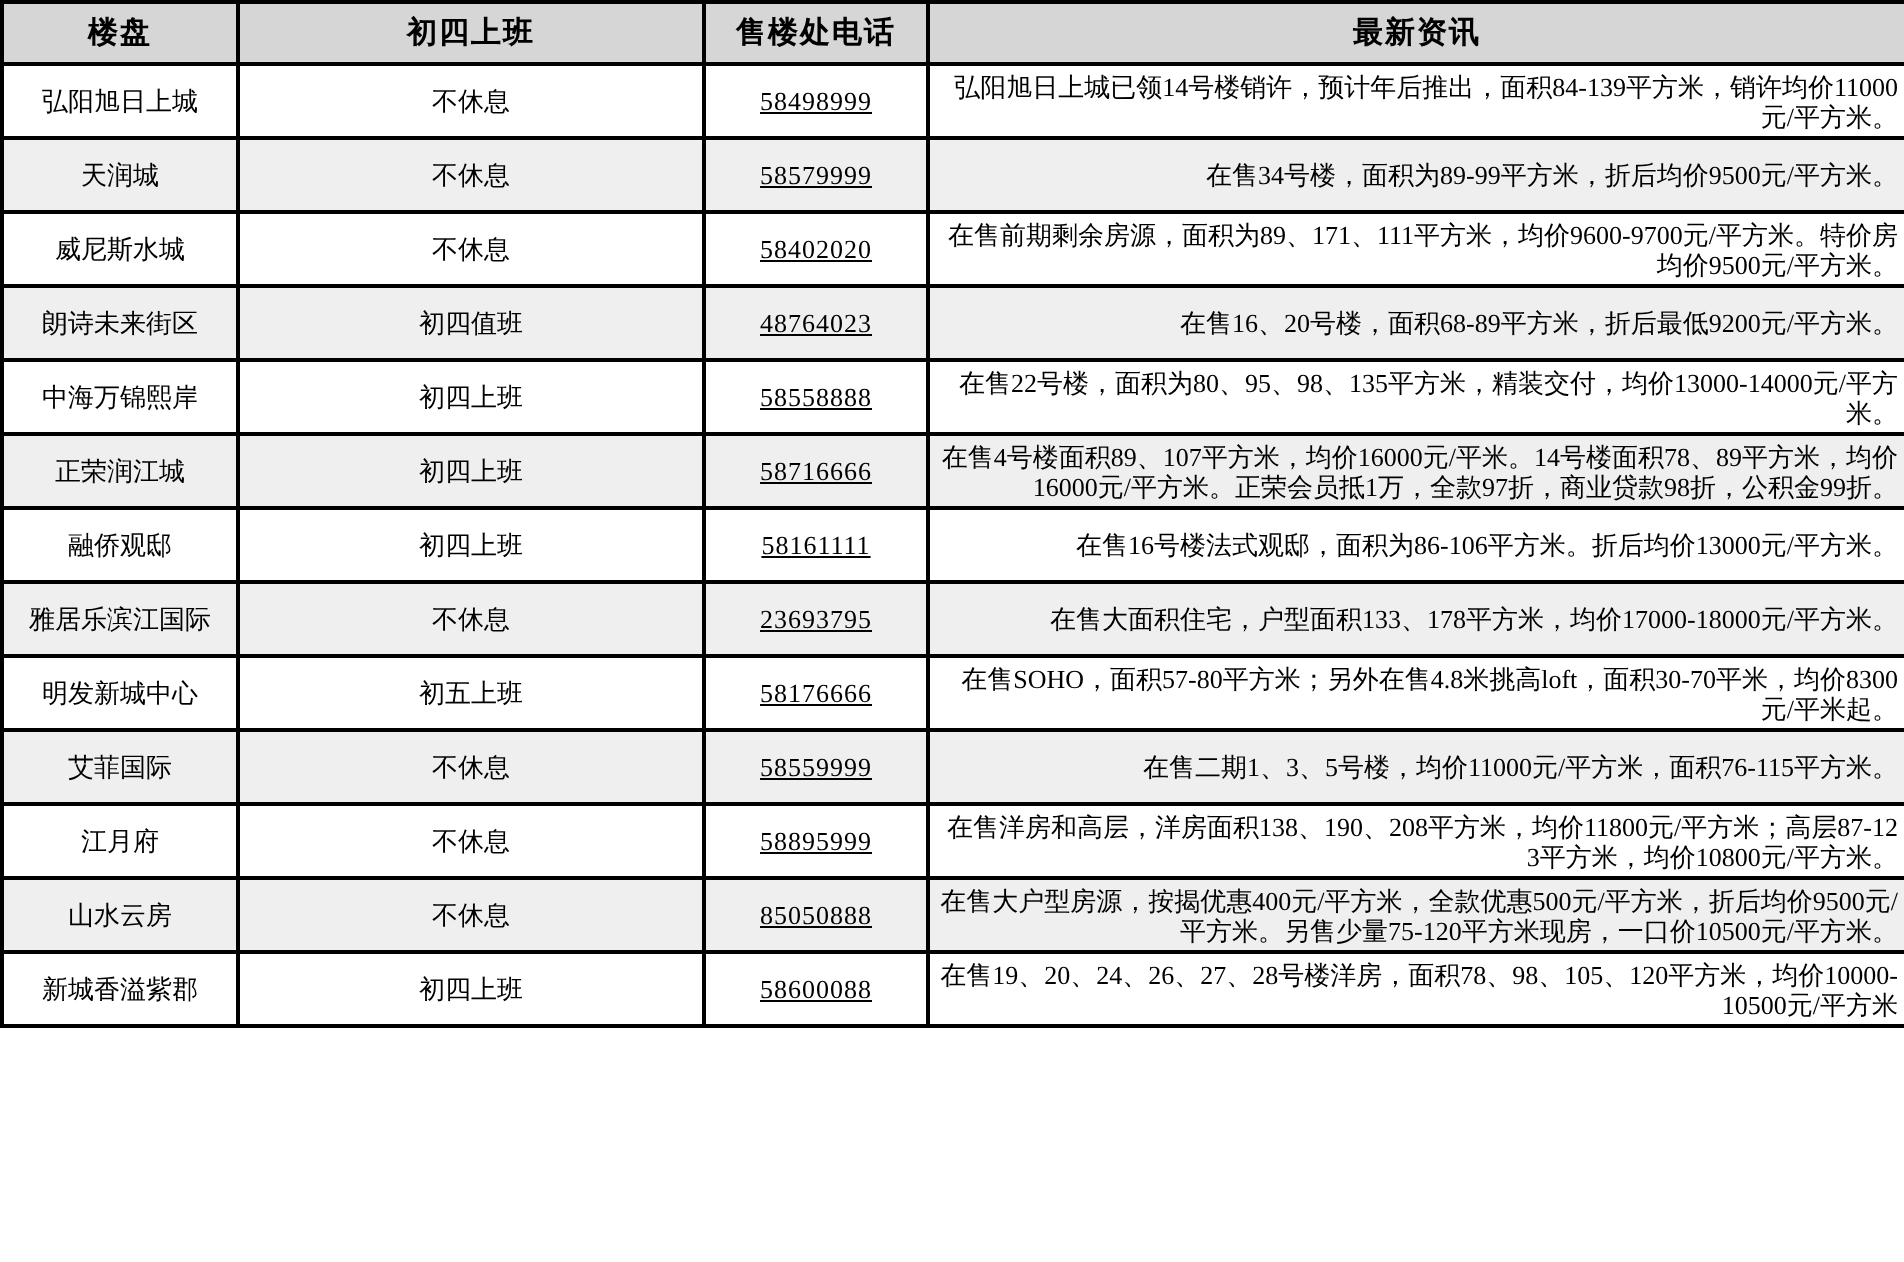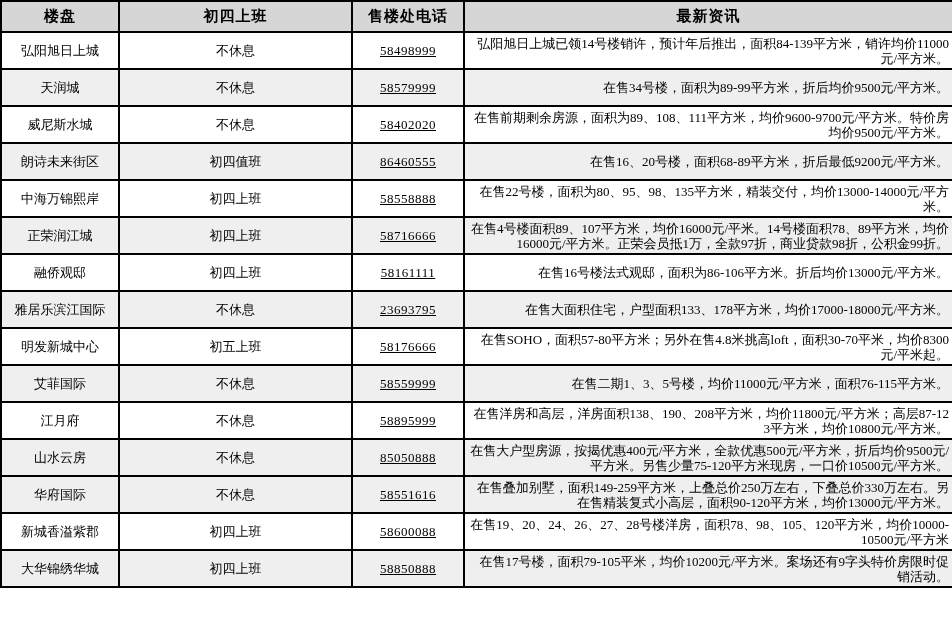--- a/index.html
+++ b/index.html
@@ -101,26 +101,26 @@
       <tr class="alt">
         <td class="cell-name">天润城</td>
         <td class="cell-schedule">不休息</td>
         <td class="cell-phone">58579999</td>
         <td class="cell-news">在售34号楼，面积为89-99平方米，折后均价9500元/平方米。</td>
       </tr>
       <tr>
         <td class="cell-name">威尼斯水城</td>
         <td class="cell-schedule">不休息</td>
         <td class="cell-phone">58402020</td>
-        <td class="cell-news">在售前期剩余房源，面积为89、108、111平方米，均价9600-9700元/平方米。特价房均价9500元/平方米。</td>
+        <td class="cell-news">在售前期剩余房源，面积为89、171、111平方米，均价9600-9700元/平方米。特价房均价9500元/平方米。</td>
       </tr>
       <tr class="alt">
         <td class="cell-name">朗诗未来街区</td>
         <td class="cell-schedule">初四值班</td>
-        <td class="cell-phone">86460555</td>
+        <td class="cell-phone">48764023</td>
         <td class="cell-news">在售16、20号楼，面积68-89平方米，折后最低9200元/平方米。</td>
       </tr>
       <tr>
         <td class="cell-name">中海万锦熙岸</td>
         <td class="cell-schedule">初四上班</td>
         <td class="cell-phone">58558888</td>
         <td class="cell-news">在售22号楼，面积为80、95、98、135平方米，精装交付，均价13000-14000元/平方米。</td>
       </tr>
       <tr class="alt">
         <td class="cell-name">正荣润江城</td>
@@ -157,32 +157,20 @@
         <td class="cell-schedule">不休息</td>
         <td class="cell-phone">58895999</td>
         <td class="cell-news">在售洋房和高层，洋房面积138、190、208平方米，均价11800元/平方米；高层87-123平方米，均价10800元/平方米。</td>
       </tr>
       <tr class="alt">
         <td class="cell-name">山水云房</td>
         <td class="cell-schedule">不休息</td>
         <td class="cell-phone">85050888</td>
         <td class="cell-news">在售大户型房源，按揭优惠400元/平方米，全款优惠500元/平方米，折后均价9500元/平方米。另售少量75-120平方米现房，一口价10500元/平方米。</td>
       </tr>
-      <tr class="alt">
-        <td class="cell-name">华府国际</td>
-        <td class="cell-schedule">不休息</td>
-        <td class="cell-phone">58551616</td>
-        <td class="cell-news">在售叠加别墅，面积149-259平方米，上叠总价250万左右，下叠总价330万左右。另在售精装复式小高层，面积90-120平方米，均价13000元/平方米。</td>
-      </tr>
       <tr>
         <td class="cell-name">新城香溢紫郡</td>
         <td class="cell-schedule">初四上班</td>
         <td class="cell-phone">58600088</td>
         <td class="cell-news">在售19、20、24、26、27、28号楼洋房，面积78、98、105、120平方米，均价10000-10500元/平方米</td>
       </tr>
-      <tr class="alt">
-        <td class="cell-name">大华锦绣华城</td>
-        <td class="cell-schedule">初四上班</td>
-        <td class="cell-phone">58850888</td>
-        <td class="cell-news">在售17号楼，面积79-105平米，均价10200元/平方米。案场还有9字头特价房限时促销活动。</td>
-      </tr>
     </tbody>
 </table>
 
 </body></html>

